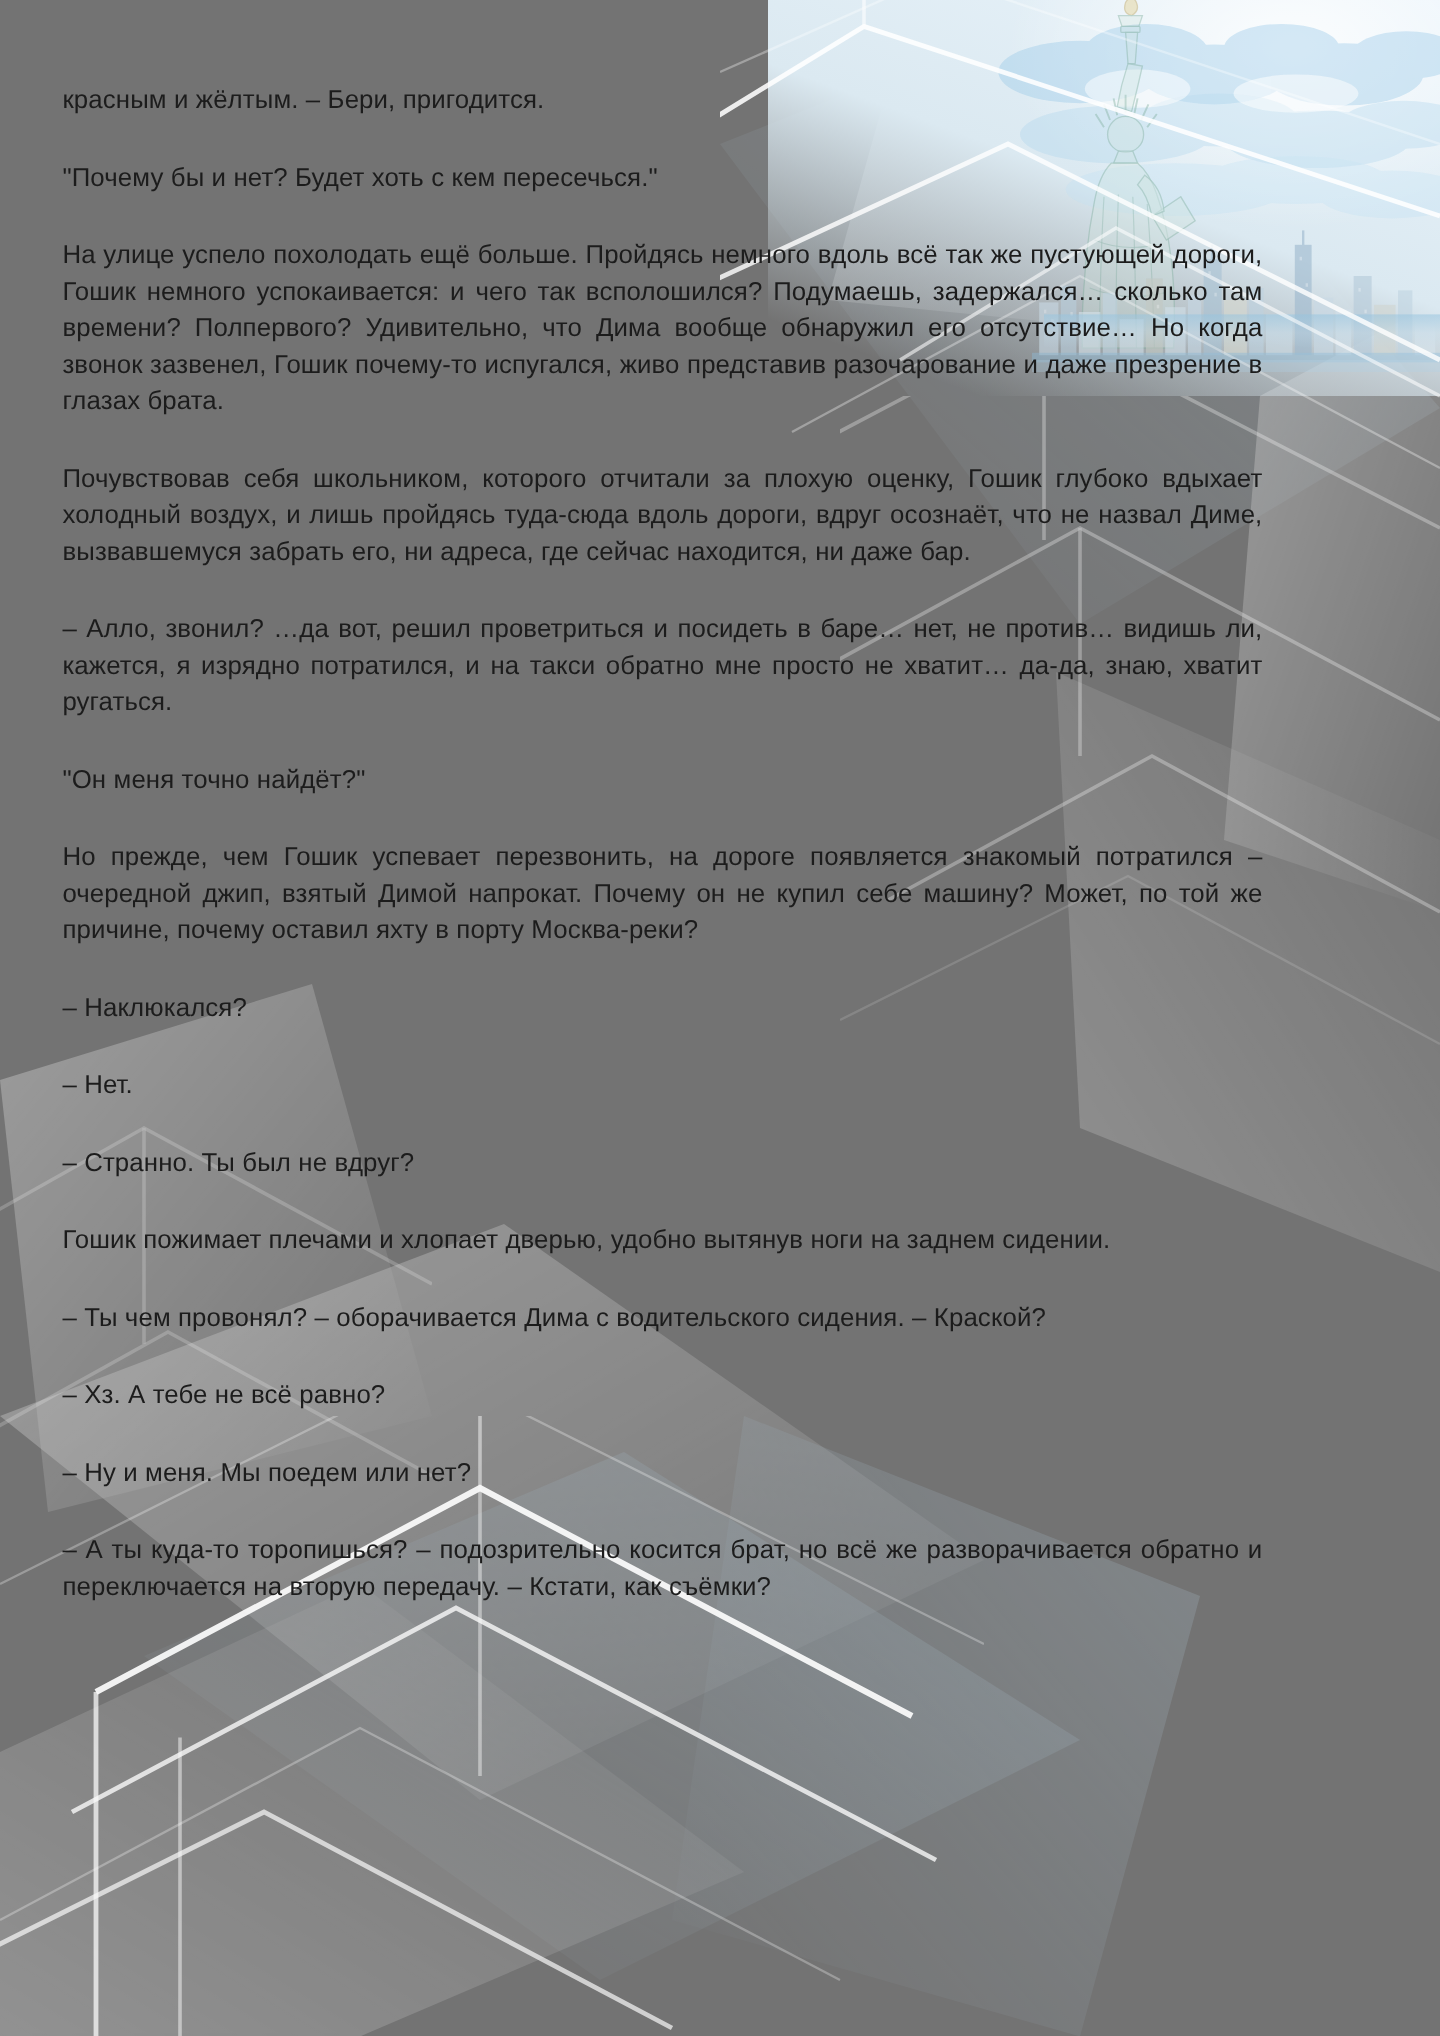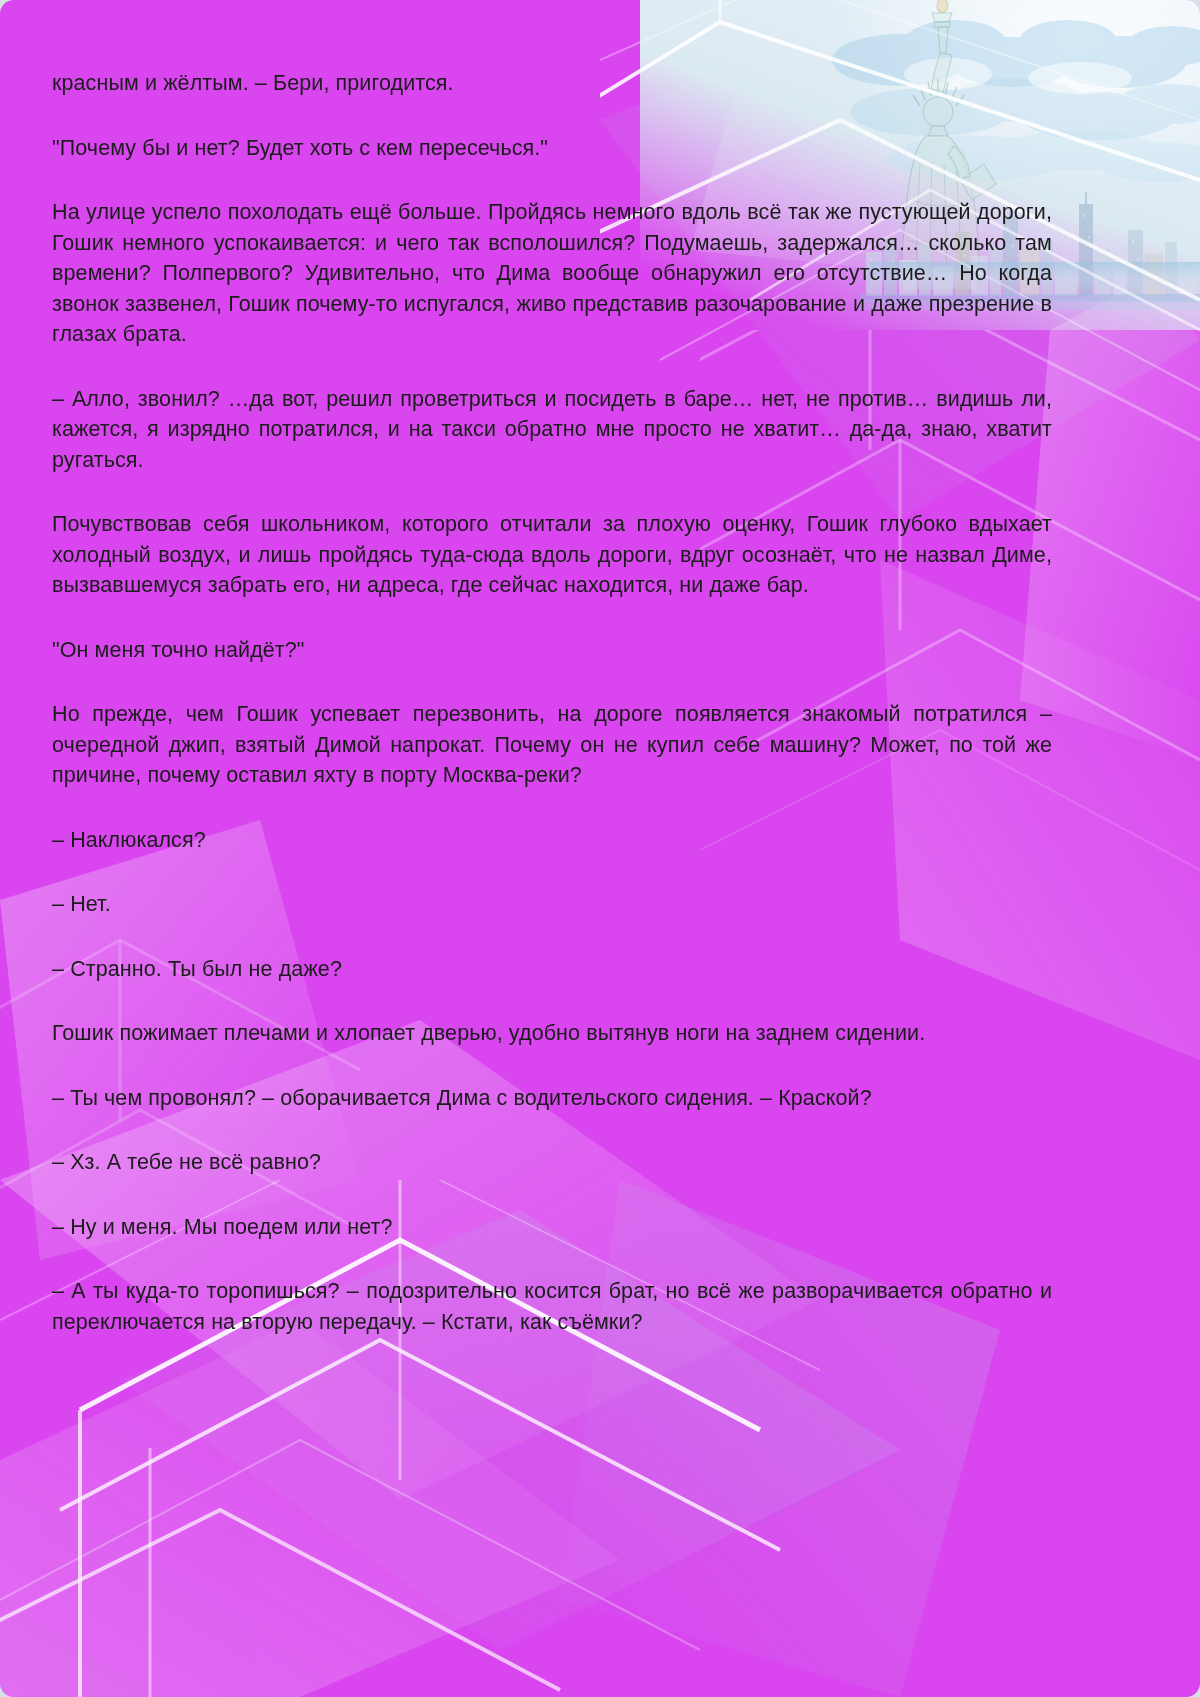--- a/index.html
+++ b/index.html
@@ -13,22 +13,21 @@
     background: #d6e1e6;
     font-family: "Liberation Sans", "DejaVu Sans", sans-serif;
     overflow: hidden;
   }
 
   #page {
     position: relative;
     width: 1200px;
     height: 1697px;
     overflow: hidden;
-    background: #d946ef;
-    border-radius: 14px;
+    background: #737373;
   }
 
   
   .bg-layer {
     position: absolute;
     pointer-events: none;
   }
 
   
   #bg-sky {
@@ -291,27 +290,27 @@
         <path d="M0 140 L360 -40 L820 190"></path>
         <path d="M0 420 L300 260 L700 470"></path>
       </g>
     </svg>
   </div>
 
   <div id="content">
     <p class="para">красным и жёлтым. – Бери, пригодится.</p>
     <p class="para">"Почему бы и нет? Будет хоть с кем пересечься."</p>
     <p class="para justify">На улице успело похолодать ещё больше. Пройдясь немного вдоль всё так же пустующей дороги, Гошик немного успокаивается: и чего так всполошился? Подумаешь, задержался… сколько там времени? Полпервого? Удивительно, что Дима вообще обнаружил его отсутствие… Но когда звонок зазвенел, Гошик почему-то испугался, живо представив разочарование и даже презрение в глазах брата.</p>
+    <p class="para justify">Почувствовав себя школьником, которого отчитали за плохую оценку, Гошик глубоко вдыхает холодный воздух, и лишь пройдясь туда-сюда вдоль дороги, вдруг осознаёт, что не назвал Диме, вызвавшемуся забрать его, ни адреса, где сейчас находится, ни даже бар.</p>
     <p class="para justify">– Алло, звонил? …да вот, решил проветриться и посидеть в баре… нет, не против… видишь ли, кажется, я изрядно потратился, и на такси обратно мне просто не хватит… да-да, знаю, хватит ругаться.</p>
-    <p class="para justify">Почувствовав себя школьником, которого отчитали за плохую оценку, Гошик глубоко вдыхает холодный воздух, и лишь пройдясь туда-сюда вдоль дороги, вдруг осознаёт, что не назвал Диме, вызвавшемуся забрать его, ни адреса, где сейчас находится, ни даже бар.</p>
     <p class="para">"Он меня точно найдёт?"</p>
     <p class="para justify">Но прежде, чем Гошик успевает перезвонить, на дороге появляется знакомый потратился – очередной джип, взятый Димой напрокат. Почему он не купил себе машину? Может, по той же причине, почему оставил яхту в порту Москва-реки?</p>
     <p class="para">– Наклюкался?</p>
     <p class="para">– Нет.</p>
-    <p class="para">– Странно. Ты был не даже?</p>
+    <p class="para">– Странно. Ты был не вдруг?</p>
     <p class="para">Гошик пожимает плечами и хлопает дверью, удобно вытянув ноги на заднем сидении.</p>
     <p class="para">– Ты чем провонял? – оборачивается Дима с водительского сидения. – Краской?</p>
     <p class="para">– Хз. А тебе не всё равно?</p>
     <p class="para">– Ну и меня. Мы поедем или нет?</p>
     <p class="para justify">– А ты куда-то торопишься? – подозрительно косится брат, но всё же разворачивается обратно и переключается на вторую передачу. – Кстати, как съёмки?</p>
   </div>
 
 </div>
 
 </body></html>

